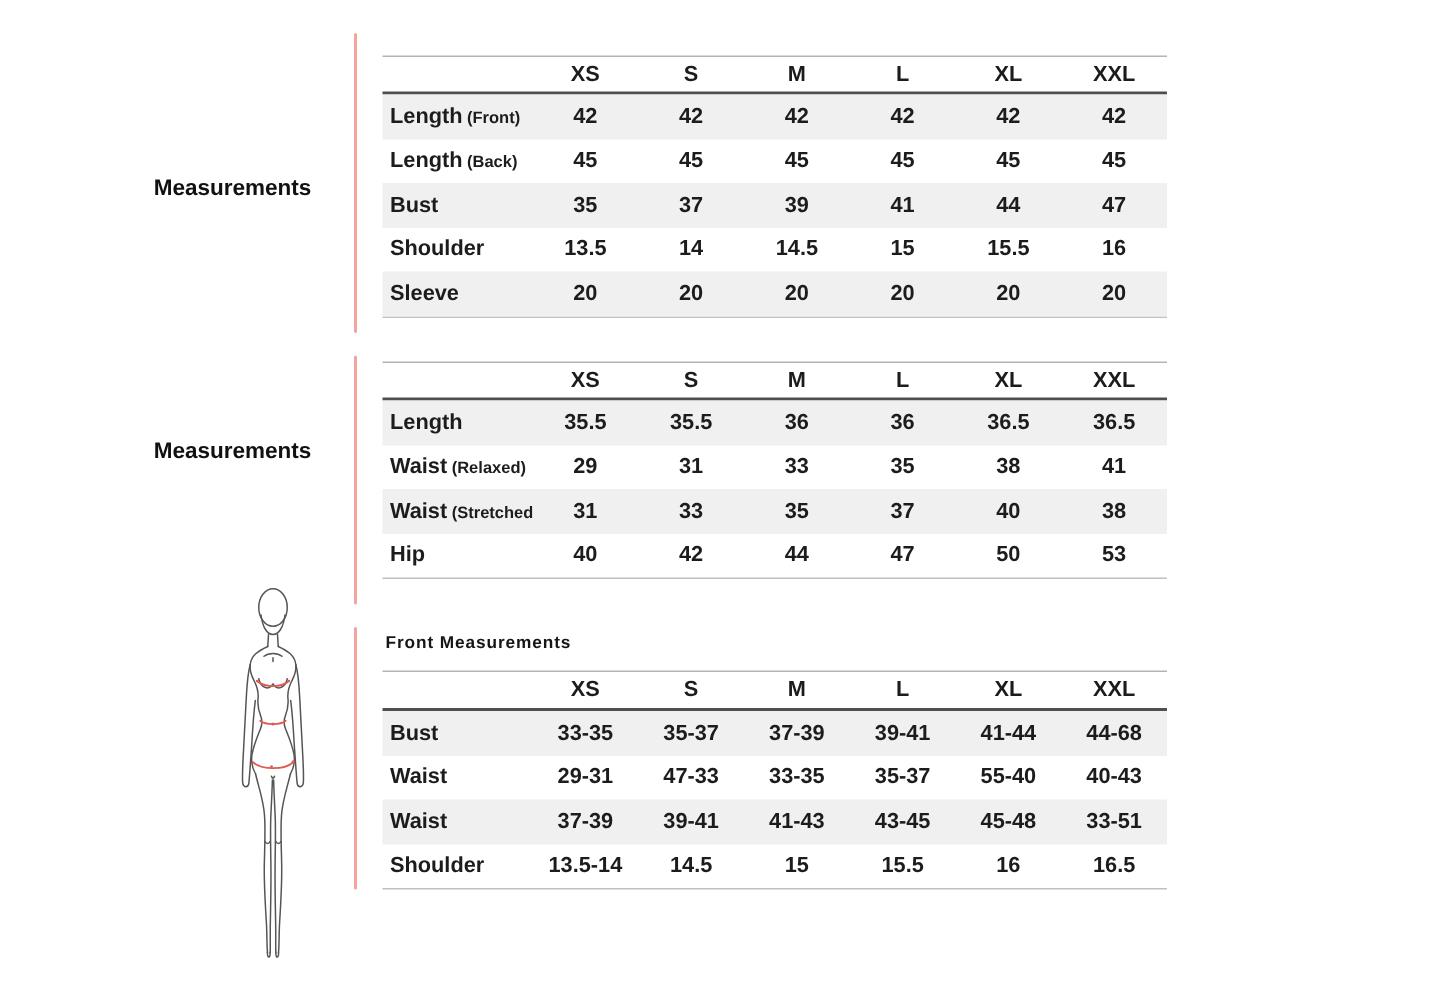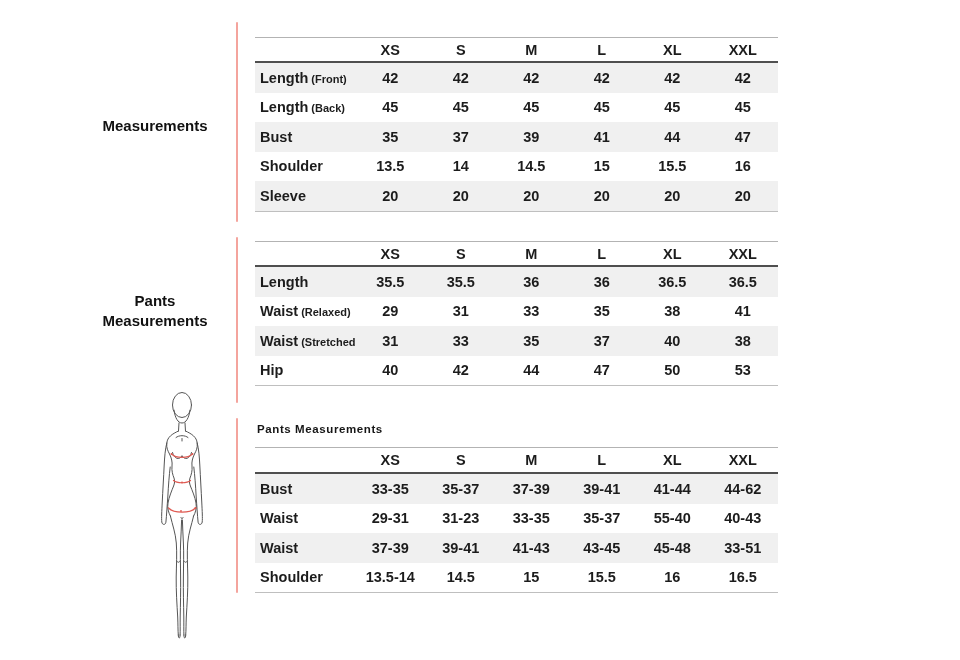--- a/index.html
+++ b/index.html
@@ -56,21 +56,20 @@
 <div class="canvas">
 
   <div class="divider seg1"></div>
   <div class="divider seg2"></div>
   <div class="divider seg3"></div>
 
   <div class="side-label kurta">
     <div>Measurements</div>
   </div>
   <div class="side-label pants">
-    <div>Pants</div>
     <div>Measurements</div>
   </div>
 
   <svg class="figure" viewBox="0 0 64 250">
     <ellipse cx="32" cy="14" rx="9.5" ry="12.5"></ellipse>
     <path d="M24 19 C25 27 28 32 32 32 C36 32 39 27 40 19"></path>
     <path d="M29 32 L28.5 40 M35 32 L35.5 40"></path>
     <path d="M26 46.5 C29 44 35 44 38 46.5 M32 47.5 L32 50"></path>
     <path d="M28.5 40 C22 43 17.5 46 16.8 52 C16.2 57 18 60 19.5 63 C21.5 67 22.5 71 22 75 C21.5 80 22.8 84 24 87 C25 89.5 24.6 92.5 23.6 95 C21.8 99.5 19 106 18 112 C17.2 117 18.4 121.5 20.4 125"></path>
     <path d="M35.5 40 C42 43 46.5 46 47.2 52 C47.8 57 46 60 44.5 63 C42.5 67 41.5 71 42 75 C42.5 80 41.2 84 40 87 C39 89.5 39.4 92.5 40.4 95 C42.2 99.5 45 106 46 112 C46.8 117 45.6 121.5 43.6 125"></path>
@@ -191,44 +190,44 @@
       <div class="trow bodyrow plain">
         <div class="cell label"><span class="rl">Hip</span></div>
         <div class="cell val">40</div>
         <div class="cell val">42</div>
         <div class="cell val">44</div>
         <div class="cell val">47</div>
         <div class="cell val">50</div>
         <div class="cell val">53</div>
       </div>
     </div>
-  <div class="body-title">Pants Measurements</div>
+  <div class="body-title">Front Measurements</div>
   <div class="stable t-body">
       <div class="trow head">
         <div class="cell label"></div>
         <div class="cell col">XS</div>
         <div class="cell col">S</div>
         <div class="cell col">M</div>
         <div class="cell col">L</div>
         <div class="cell col">XL</div>
         <div class="cell col">XXL</div>
       </div>
       <div class="trow bodyrow stripe">
         <div class="cell label"><span class="rl">Bust</span></div>
         <div class="cell val">33-35</div>
         <div class="cell val">35-37</div>
         <div class="cell val">37-39</div>
         <div class="cell val">39-41</div>
         <div class="cell val">41-44</div>
-        <div class="cell val">44-62</div>
+        <div class="cell val">44-68</div>
       </div>
       <div class="trow bodyrow plain">
         <div class="cell label"><span class="rl">Waist</span></div>
         <div class="cell val">29-31</div>
-        <div class="cell val">31-23</div>
+        <div class="cell val">47-33</div>
         <div class="cell val">33-35</div>
         <div class="cell val">35-37</div>
         <div class="cell val">55-40</div>
         <div class="cell val">40-43</div>
       </div>
       <div class="trow bodyrow stripe">
         <div class="cell label"><span class="rl">Waist</span></div>
         <div class="cell val">37-39</div>
         <div class="cell val">39-41</div>
         <div class="cell val">41-43</div>

